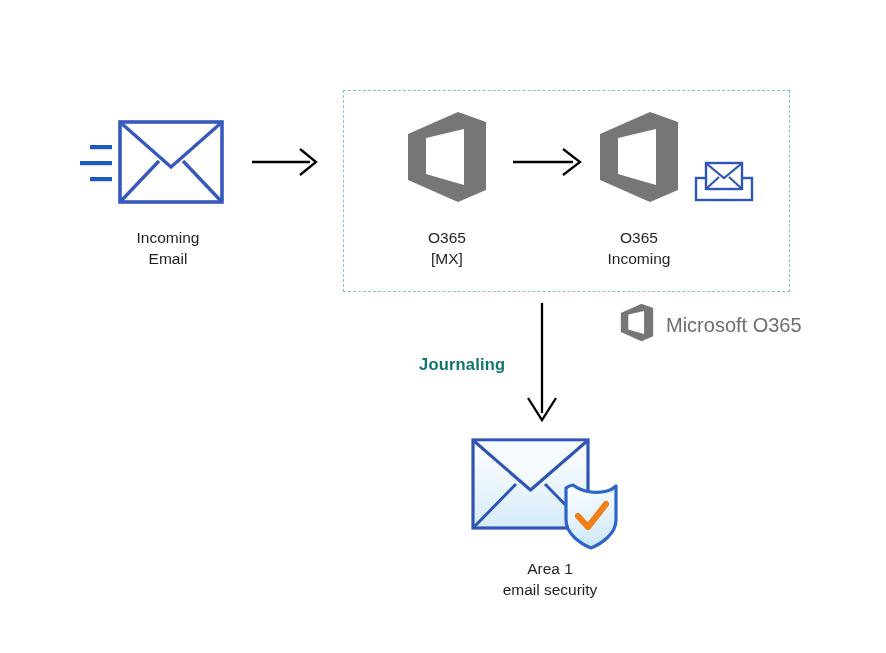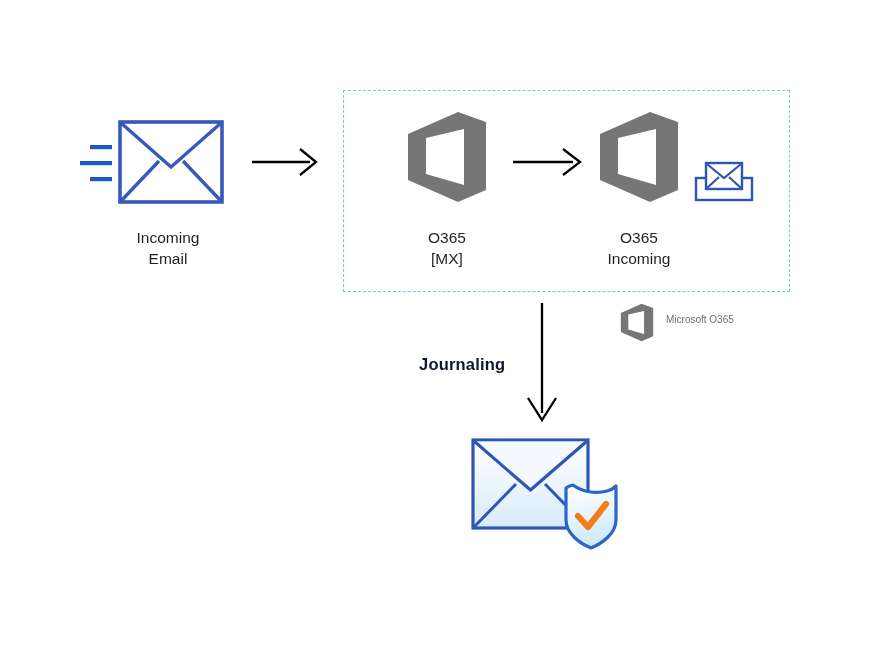--- a/index.html
+++ b/index.html
@@ -27,30 +27,30 @@
     position: absolute;
     text-align: center;
     color: #231f20;
     font-size: 15.5px;
     line-height: 21px;
     font-family: "Liberation Sans", sans-serif;
     white-space: pre;
   }
   .journal-label {
     position: absolute;
-    color: #0f172a;
+    color: #0f766e;
     font-size: 16.5px;
     font-weight: 600;
     letter-spacing: 0.2px;
     font-family: "Liberation Sans", sans-serif;
   }
   .legend-label {
     position: absolute;
     color: #6e6e6e;
-    font-size: 10px;
+    font-size: 20px;
     font-family: "Liberation Sans", sans-serif;
   }
   .dashed-zone {
     position: absolute;
     border: 1.6px dashed #7cc3dd;
     box-sizing: border-box;
   }
   svg { display: block; overflow: visible; }
 </style>
 </head>
@@ -159,14 +159,15 @@
 
       <path d="M4.5,90.5 L46,48" fill="none" stroke="#2f56b5" stroke-width="3.0"></path>
       <path d="M116.5,90.5 L75,48" fill="none" stroke="#2f56b5" stroke-width="3.0"></path>
 
       <path d="M103,49 C112,56 126,58 137,55 C141,54 144,52 146,50 L146,84 C146,98 131,108 121,112 C111,108 96,98 96,84 L96,52 C98,50.5 100.5,49.5 103,49 Z" fill="url(#shieldGrad)" stroke="#2c64c8" stroke-width="3.2" stroke-linejoin="round"></path>
 
       <path d="M108,80 L118,91 L136,68" fill="none" stroke="#f07f1a" stroke-width="6.2" stroke-linecap="round" stroke-linejoin="round"></path>
     </svg>
   </div>
 
+  <div class="caption" style="left:470px; top:558px; width:160px;"><span>Area 1</span><br><span>email security</span></div>
 
 </div>
 
 </body></html>

